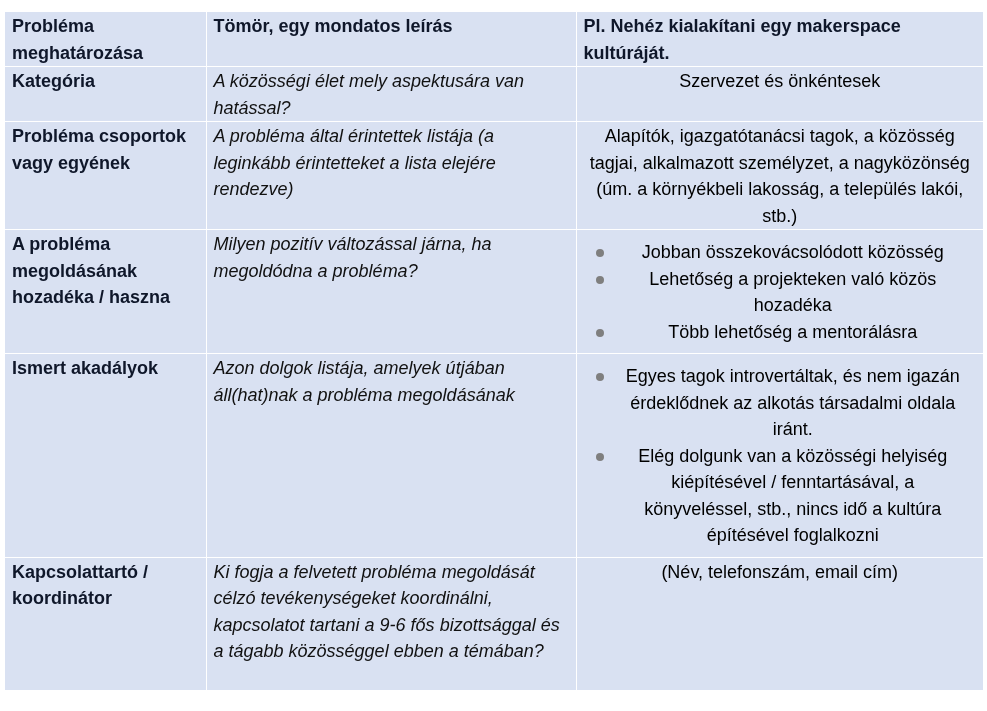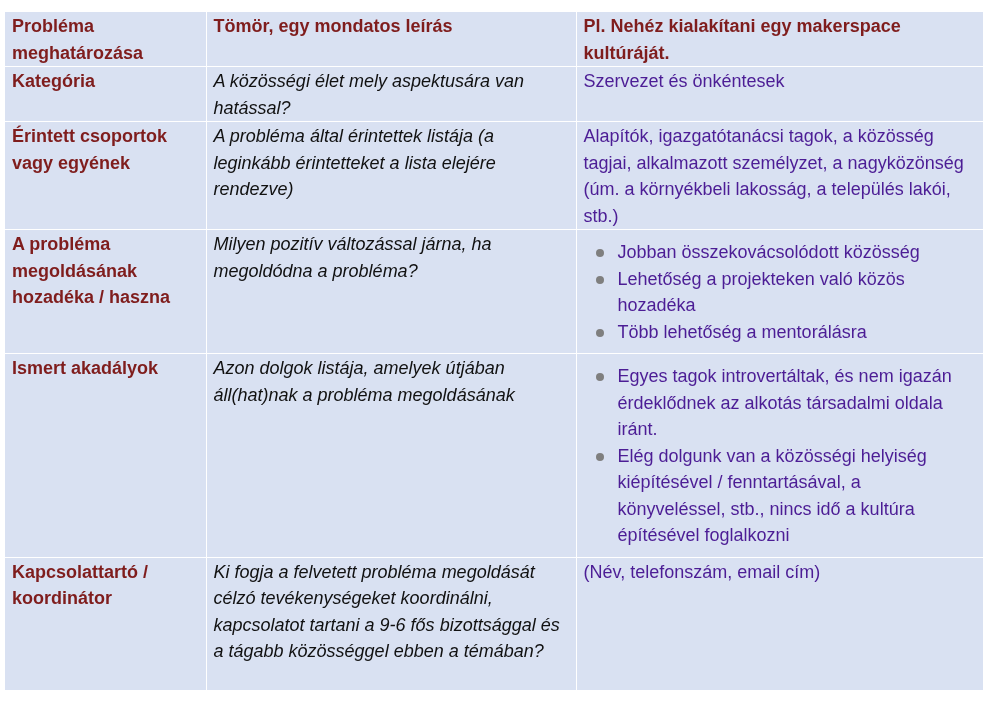--- a/index.html
+++ b/index.html
@@ -15,23 +15,23 @@
       padding: 1px 7px 0 7px;
       font-size: 18px;
       line-height: 26.5px;
     }
     .doc-table tr:first-child td { border-top: none; }
     .doc-table tr td:first-child { border-left: none; }
     .doc-table tr td:last-child { border-right: none; }
     .col1 { width: 201px; }
     .col2 { width: 370px; }
     .col3 { width: 407px; }
-    .hdr { color: #7f1d1d; font-weight: bold; }
+    .hdr { color: #0f172a; font-weight: bold; }
     .desc { color: #111111; font-style: italic; }
-    .ex { color: #4c1d95; }
+    .ex { color: #000000; text-align: center; }
     .bullets { list-style: none; margin: 8px; padding: 0; }
     .bullets li { position: relative; padding-left: 26px; }
     .bullets li .dot {
       position: absolute; left: 4px; top: 10px; width: 8px; height: 8px;
       border-radius: 50%; background: #7f7f7f;
     }
   </style>
 </head>
 <body>
 
@@ -46,21 +46,21 @@
     <td class="hdr">Probléma meghatározása</td>
     <td class="hdr">Tömör, egy mondatos leírás</td>
     <td class="hdr">Pl. Nehéz kialakítani egy makerspace kultúráját.</td>
   </tr>
   <tr style="height:53px;">
     <td class="hdr">Kategória</td>
     <td class="desc">A közösségi élet mely aspektusára van hatással?</td>
     <td class="ex">Szervezet és önkéntesek</td>
   </tr>
   <tr style="height:106px;">
-    <td class="hdr">Érintett csoportok vagy egyének</td>
+    <td class="hdr">Probléma csoportok vagy egyének</td>
     <td class="desc">A probléma által érintettek listája (a leginkább érintetteket a lista elejére rendezve)</td>
     <td class="ex">Alapítók, igazgatótanácsi tagok, a közösség tagjai, alkalmazott személyzet, a nagyközönség (úm. a környékbeli lakosság, a település lakói, stb.)</td>
   </tr>
   <tr style="height:107px;">
     <td class="hdr">A probléma megoldásának hozadéka / haszna</td>
     <td class="desc">Milyen pozitív változással járna, ha megoldódna a probléma?</td>
     <td class="ex">
       <ul class="bullets">
         <li><span class="dot"></span><span>Jobban összekovácsolódott közösség</span></li>
         <li><span class="dot"></span><span>Lehetőség a projekteken való közös hozadéka</span></li>

